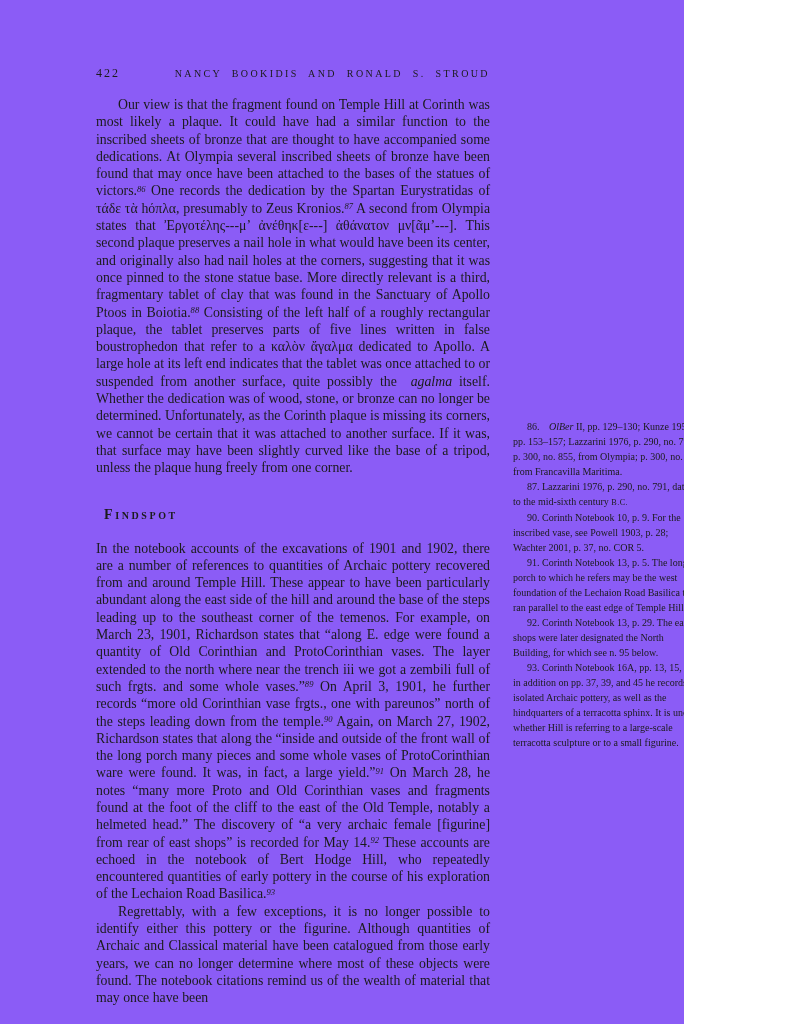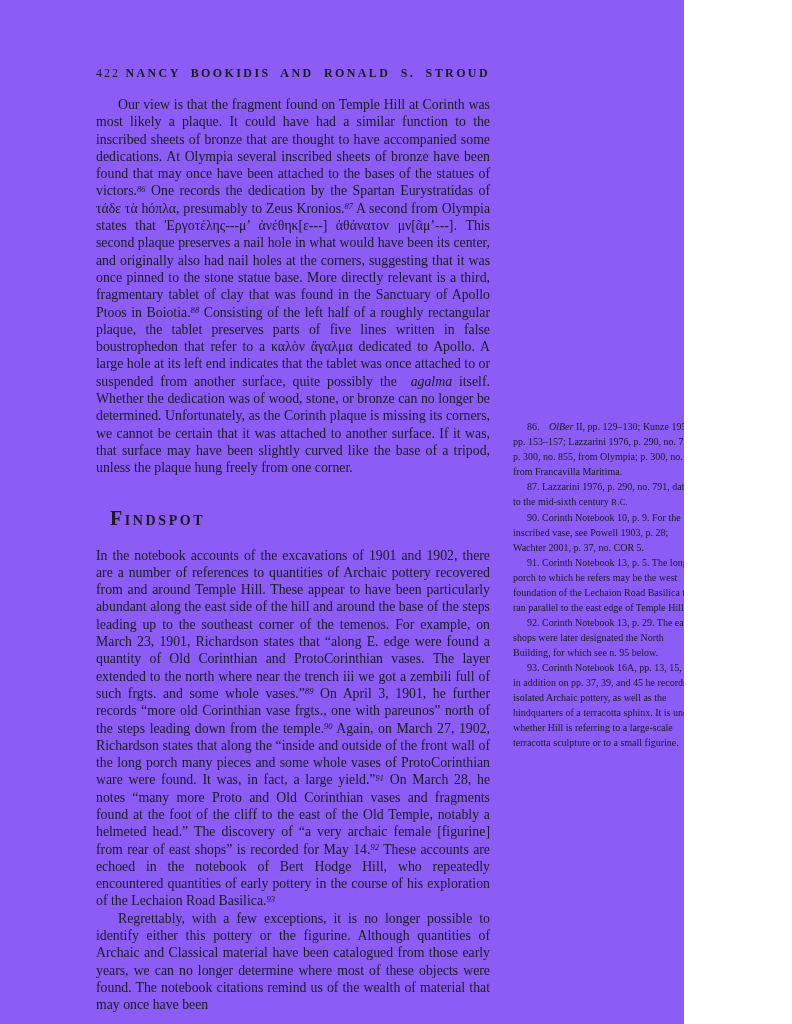--- a/index.html
+++ b/index.html
@@ -25,24 +25,24 @@
     display: flex;
     justify-content: space-between;
     align-items: baseline;
   }
   .page-number {
     font-size: 12px;
     letter-spacing: 2px;
     color: #1b1b1b;
   }
   .running-title {
-    font-size: 12px;
+    font-size: 10px;
     letter-spacing: 2.4px;
     word-spacing: 5px;
-    font-weight: 700;
+    font-weight: 400;
     color: #1b1b1b;
     white-space: nowrap;
   }
   
   .main-column {
     position: absolute;
     left: 96px;
     top: 96px;
     width: 394px;
   }
@@ -58,22 +58,22 @@
     font-size: 0.62em;
     line-height: 0;
     vertical-align: baseline;
     position: relative;
     top: -0.45em;
     font-style: italic;
   }
   .italic { font-style: italic; margin-left: 7px; }
   .smallcaps { font-size: 0.82em; letter-spacing: 0.4px; }
   h2.section-heading {
-    margin: 30px 0 17px 14px;
-    font-size: 20px;
+    margin: 30px 0 17px 8px;
+    font-size: 14px;
     font-weight: 600;
     font-variant: small-caps;
     letter-spacing: 2.6px;
     color: #1b1b1b;
   }
   
   .footnote-column {
     position: absolute;
     left: 513px;
     top: 419px;

